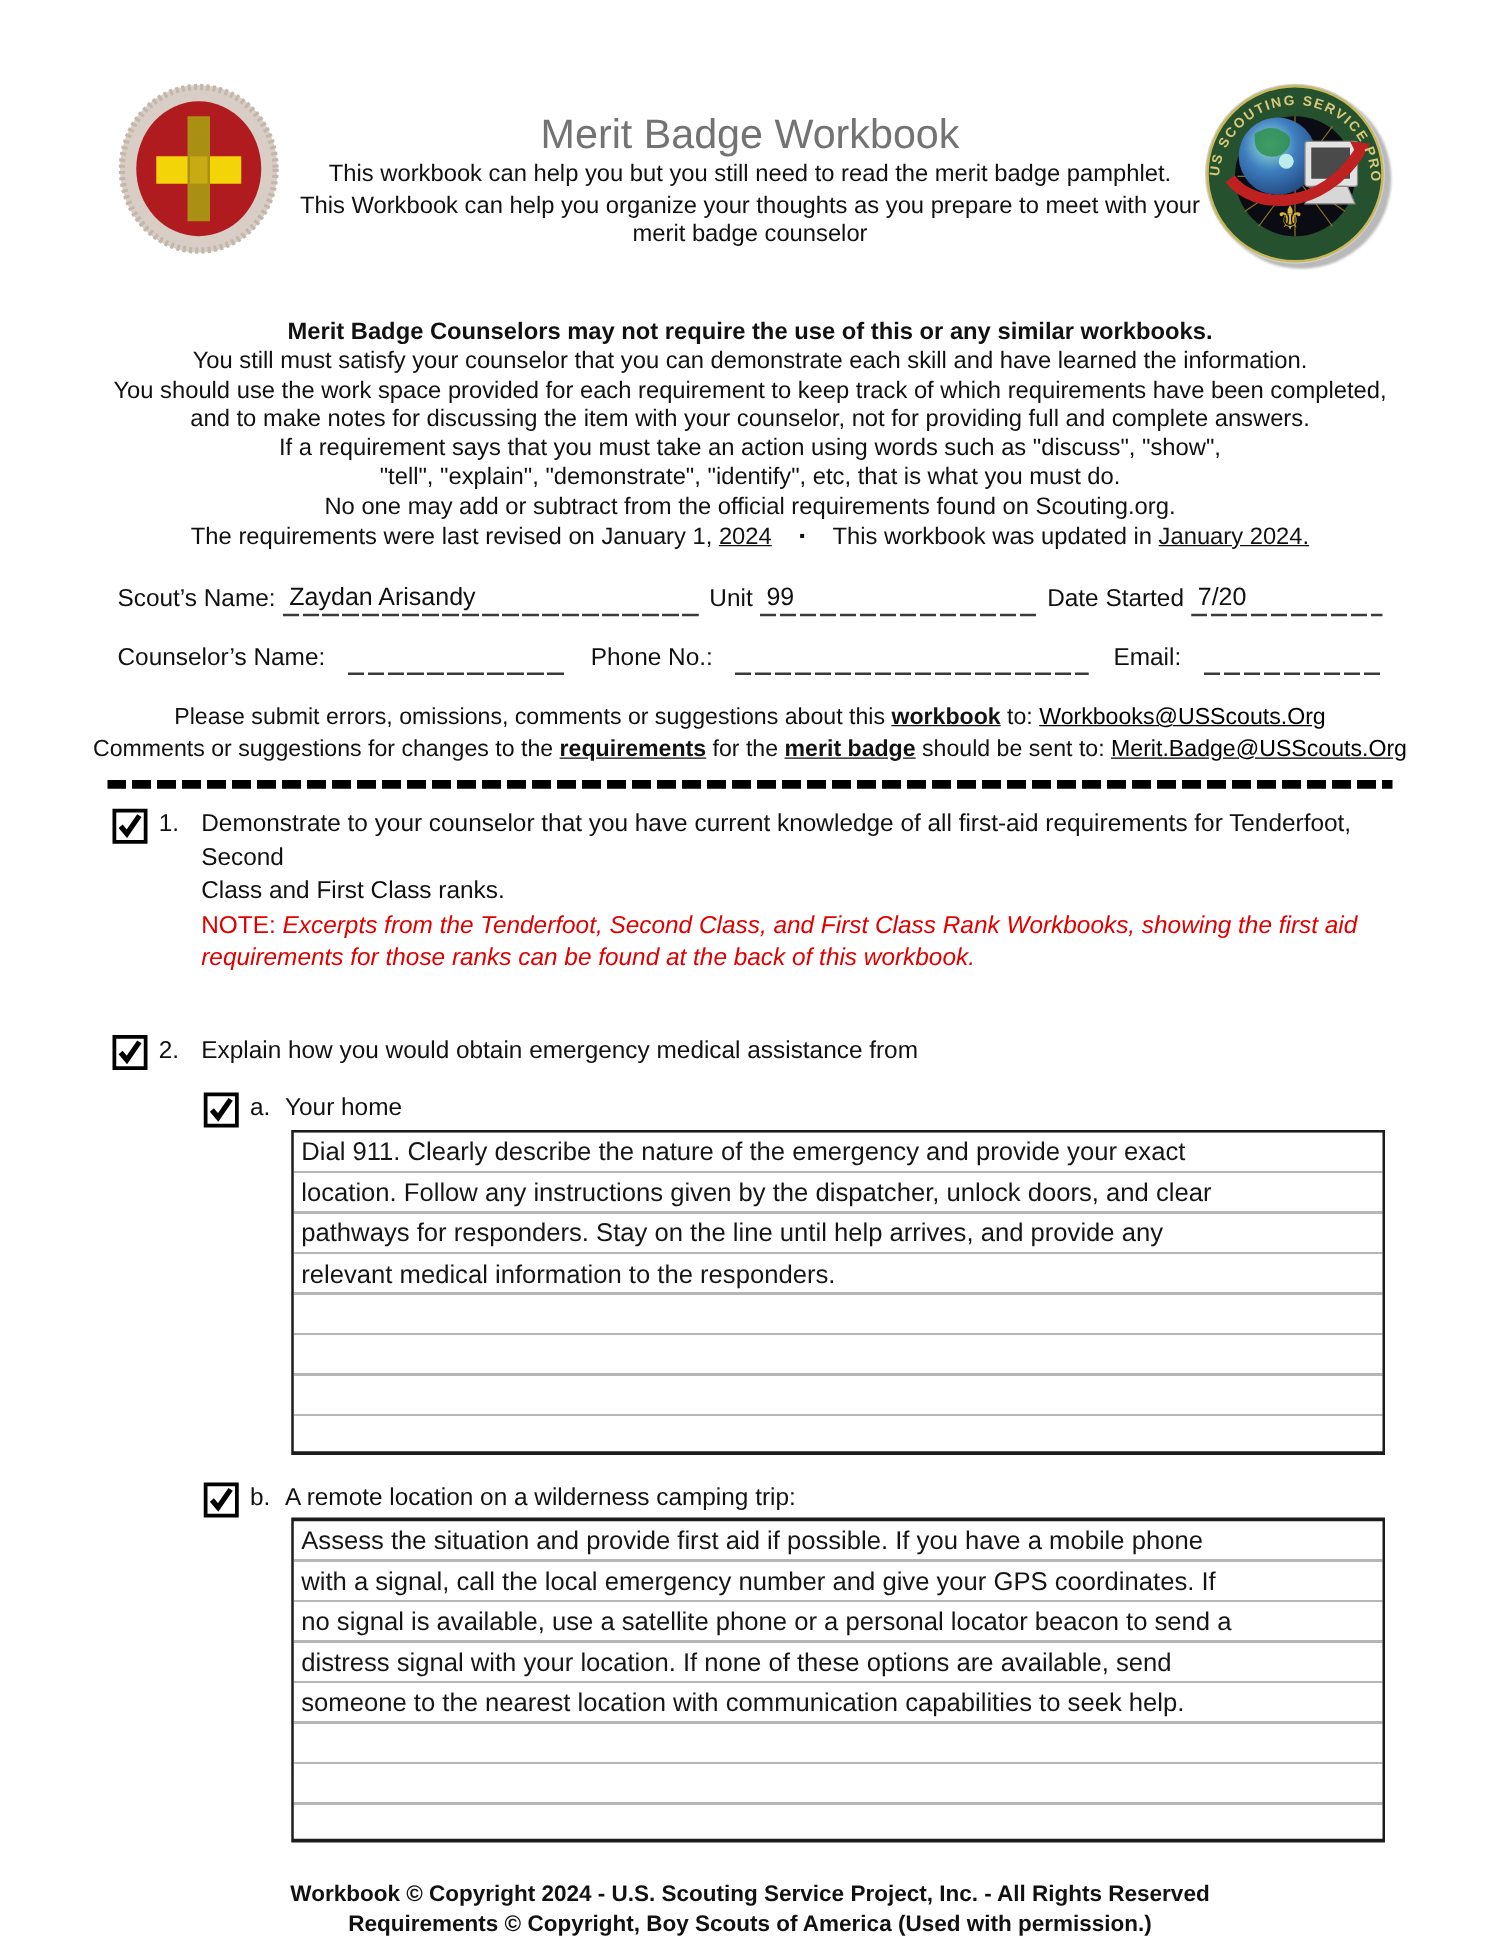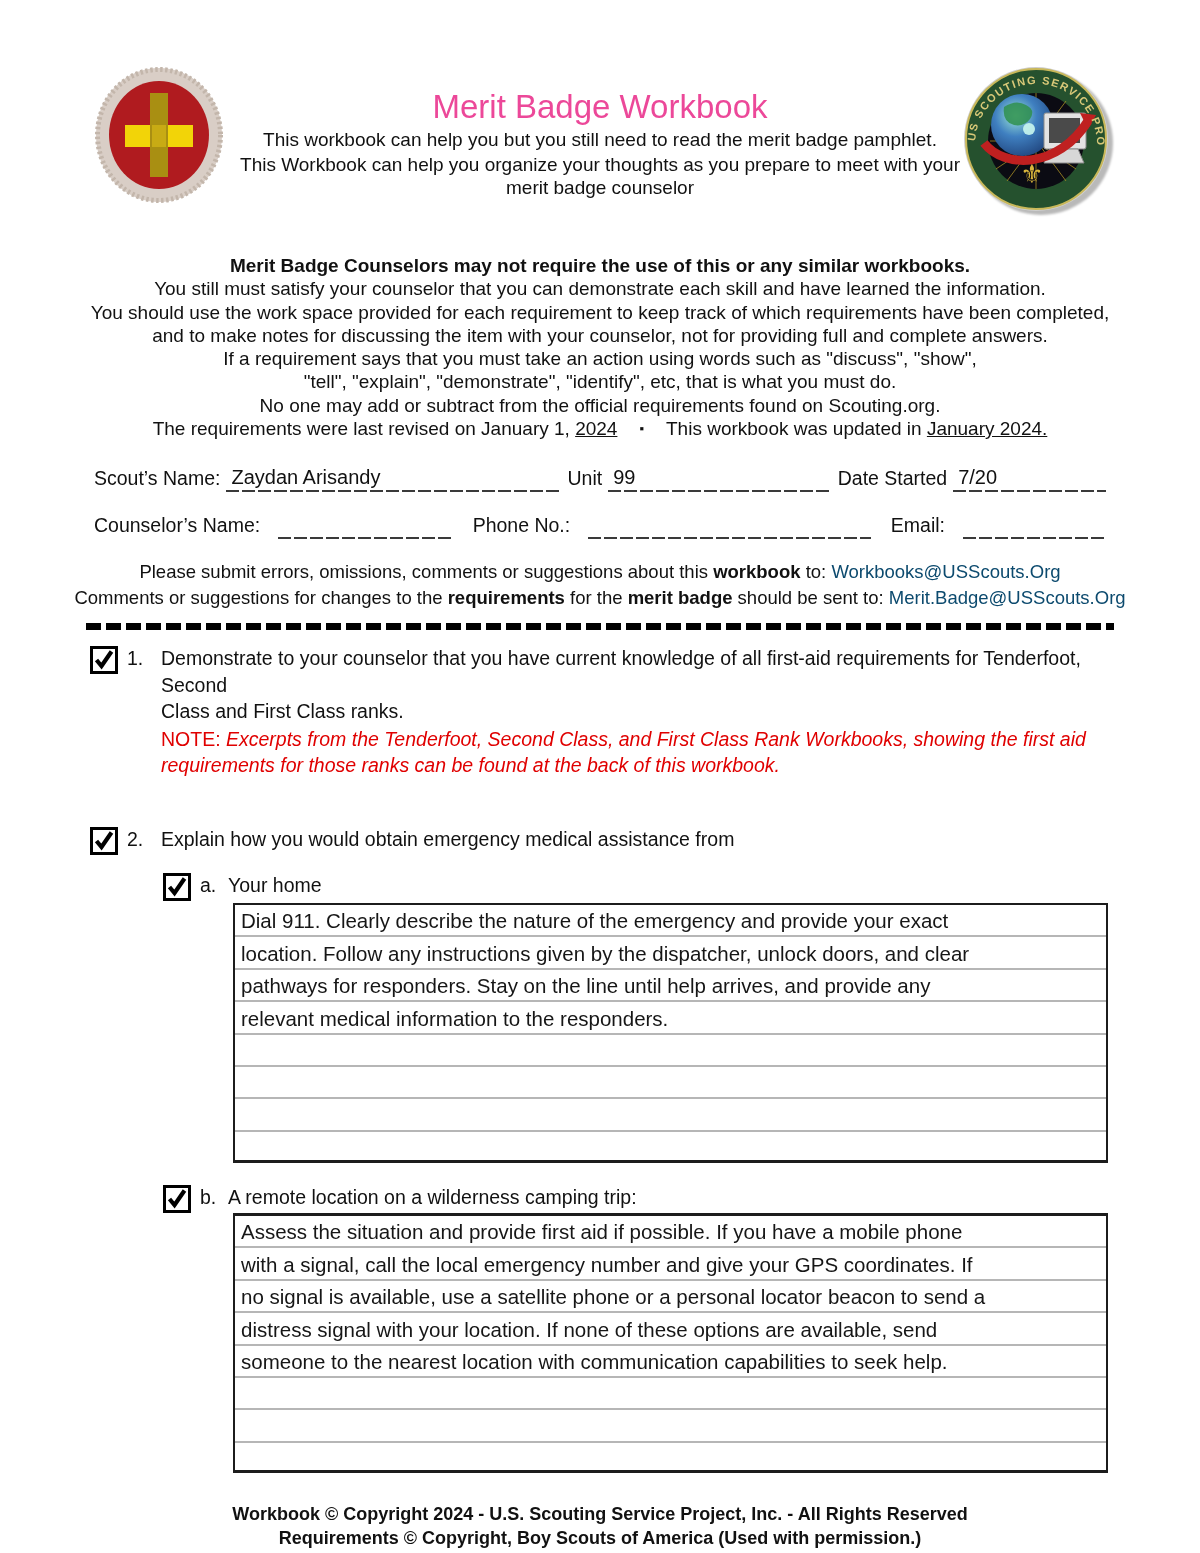--- a/index.html
+++ b/index.html
@@ -5,21 +5,21 @@
   * { box-sizing: border-box; margin: 0; padding: 0; }
   body { background: #ffffff; font-family: "Liberation Sans", "DejaVu Sans", sans-serif; color: #111; }
   .page { position: relative; width: 1200px; height: 1553px; background: #fff; margin: 0 auto; overflow: hidden; }
 
   
   .header { position: relative; height: 252px; }
   .badge-left { position: absolute; left: 94px; top: 66px; }
   .logo-right { position: absolute; left: 962px; top: 64px; filter: drop-shadow(5px 4px 1px #b9b9b9); }
   .header-text { position: absolute; left: 235px; right: 235px; top: 80px; text-align: center; }
   .title { font-size: 49px; font-weight: bold; letter-spacing: 0px; line-height: 52px; color: #000; }
-  .subtitle { font-size: 33px; font-weight: normal; margin-top: 8px; color: #ec4899; }
+  .subtitle { font-size: 33px; font-weight: normal; margin-top: 8px; color: #737373; }
   .tagline { font-size: 19px; line-height: 23px; margin-top: 2px; }
   .tagline:first-of-type { margin-top: 11px; }
 
   
   .notice { text-align: center; font-size: 19px; line-height: 23.3px; margin-top: 2px; }
   .notice-bold { font-weight: bold; }
   .revision span.u { text-decoration: underline; }
   .revision .bullet { display: inline-block; margin: 0 22px; font-size: 13px; vertical-align: 2px; }
 
   
@@ -29,22 +29,22 @@
   .flabel { white-space: nowrap; padding-right: 6px; padding-bottom: 2px; }
   .blank {
     position: relative; height: 30px;
     background: repeating-linear-gradient(90deg, #3a3a3a 0 13px, transparent 13px 16px) left bottom / 100% 2px no-repeat;
   }
   .blank .fvalue { position: absolute; left: 5px; bottom: 3px; font-size: 20px; white-space: nowrap; }
   .gapR { margin-right: 8px; }
 
   
   .feedback { text-align: center; font-size: 18.5px; line-height: 25.5px; margin-top: 20px; }
-  .feedback .bu { font-weight: bold; }
-  .feedback a, .link { color: #0c4a6e; cursor: pointer; }
+  .feedback .bu { font-weight: bold; text-decoration: underline; }
+  .feedback a, .link { color: #000000; text-decoration: underline; cursor: pointer; }
 
   
   .divider { margin: 13px 86px 0 86px; height: 7px;
     background: repeating-linear-gradient(90deg, #000 0 15px, transparent 15px 20px); }
 
   
   .req { display: flex; align-items: flex-start; margin: 15px 94px 0 90px; font-size: 19.5px; line-height: 26.5px; }
   .cb { flex: 0 0 auto; width: 28px; height: 28px; border: 3px solid #000; margin-top: 1px; background:#fff; }
   .cb svg { display: block; width: 22px; height: 22px; }
   .rnum { flex: 0 0 auto; margin-left: 9px; width: 34px; }

